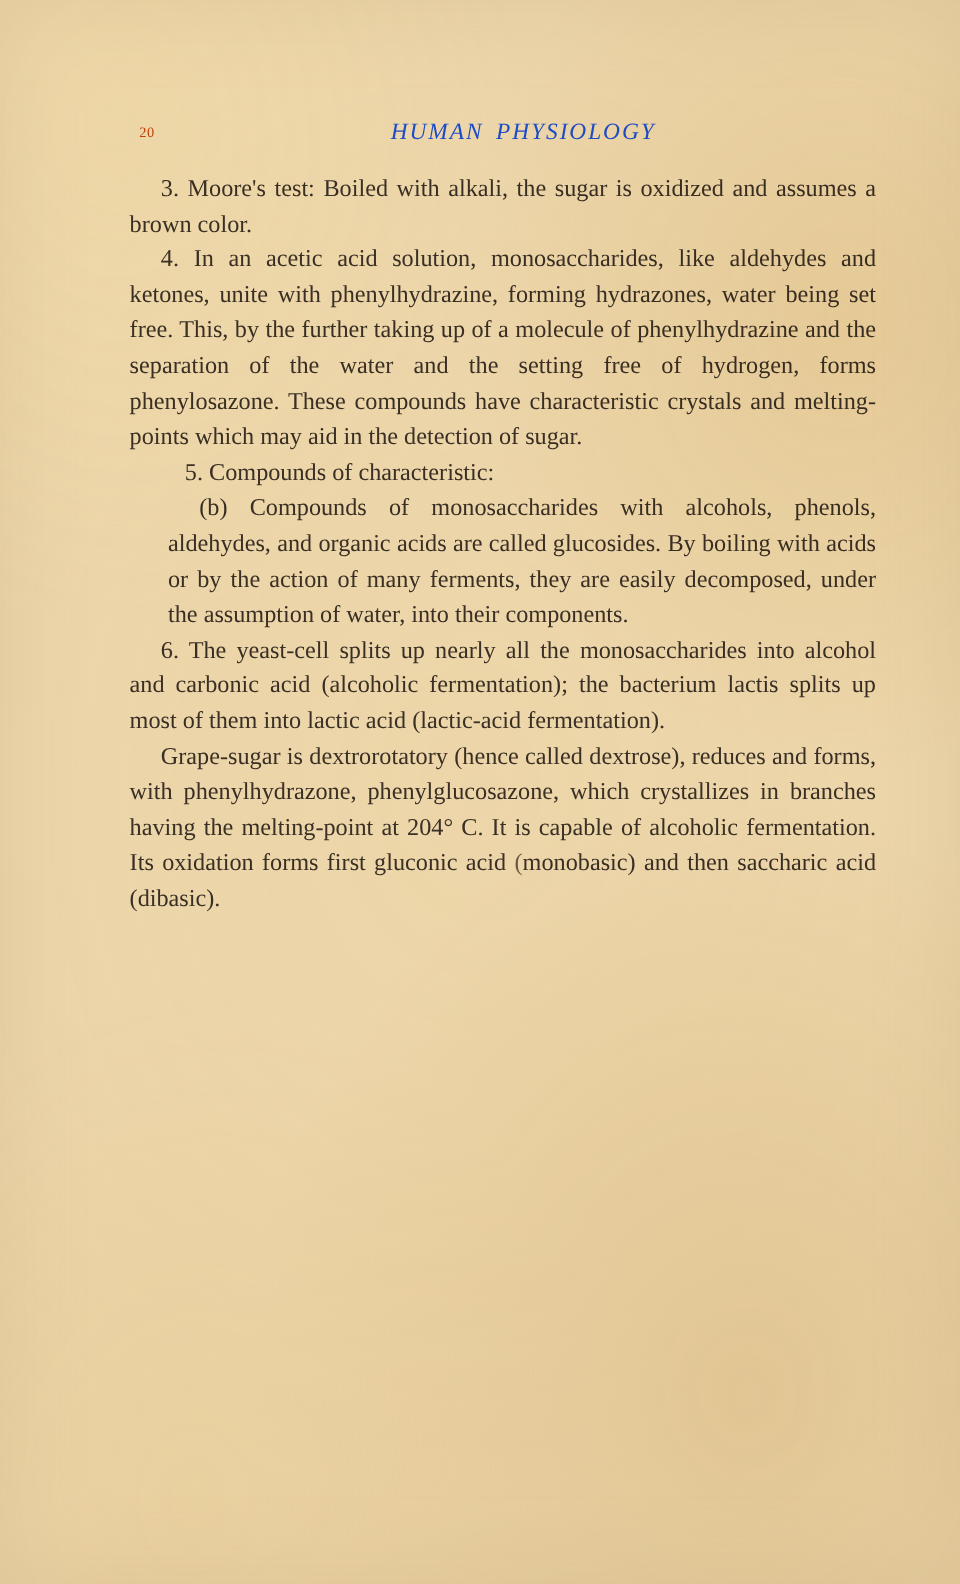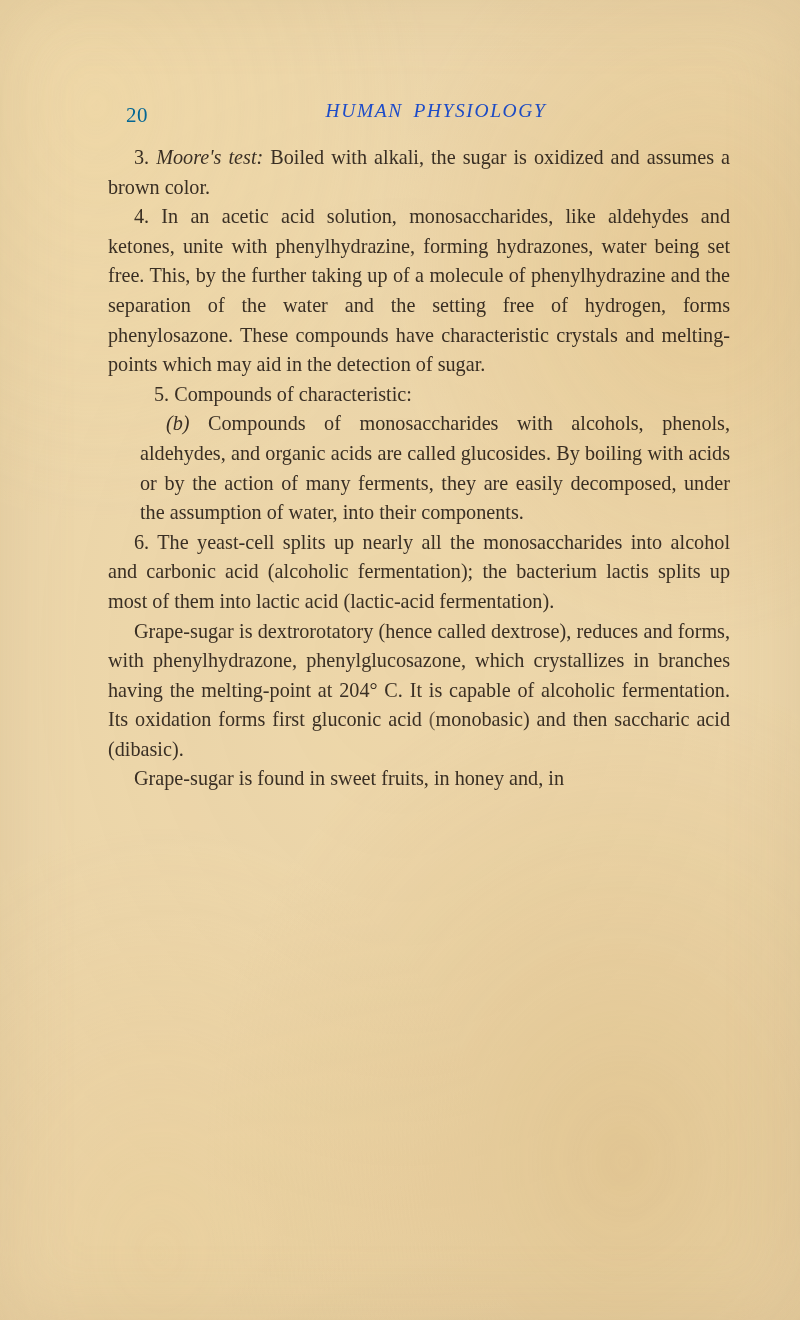--- a/index.html
+++ b/index.html
@@ -45,25 +45,25 @@
   
   .running-head {
     position: absolute;
     left: 108px;
     top: 100px;
     width: 622px;
     height: 26px;
   }
   .folio {
     position: absolute;
-    left: 18px;
+    left: 8px;
     top: 3px;
-    font-size: 21px;
+    font-size: 12px;
     letter-spacing: 0.4px;
-    color: #0369a1;
+    color: #c2410c;
   }
   .head-title {
     position: absolute;
     left: 0;
     right: 0;
     top: 0;
     text-align: center;
     font-style: italic;
     font-size: 19.5px;
     letter-spacing: 1.6px;
@@ -100,21 +100,21 @@
   p.level2 {
     text-indent: 46px;
   }
   
   p.sub {
     margin-left: 32px;
     width: 590px;
     text-indent: 26px;
   }
 
-  .ital { font-style: italic; }
+  .ital { }
   .bold { font-weight: bold; letter-spacing: -0.1px; }
 
   
   .faint { color: #6b5c49; }
 </style>
 </head>
 <body style="background: rgb(240, 221, 182); color: rgb(58, 48, 38);">
 
 <div class="page">
 
@@ -133,19 +133,18 @@
 
 
     <p class="sub"><span class="ital">(b)</span><span> Compounds of monosaccharides with alcohols, phenols, aldehydes, and organic acids are called glucosides.  By boiling with acids or by the action of many ferments, they are easily decomposed, under the assumption of water, into their components.</span></p>
 
     <p class="numbered"><span>6.</span><span> The yeast-cell splits up nearly all the monosaccharides into alcohol and carbonic acid (alcoholic fermentation); the bacterium lactis splits up most of them into lactic acid (lactic-acid fermentation).</span></p>
 
 
 
     <p class="para"><span>Grape-sugar is dextrorotatory (hence called dextrose), reduces and forms, with phenylhydrazone, phenylglucosazone, which crystallizes in branches having the melting-point at 204</span><span>°</span><span> C.  It is capable of alcoholic fermentation. Its oxidation forms first gluconic acid </span><span class="faint">(</span><span>monobasic) and then saccharic acid (dibasic).</span></p>
 
-    <p class="para">Grape-sugar is found in sweet fruits, in honey and, in</p>
 
   </div>
 </div>
 
 <div class="paper-texture"></div>
 <div class="page-edge-shadow"></div>
 
 </body></html>

